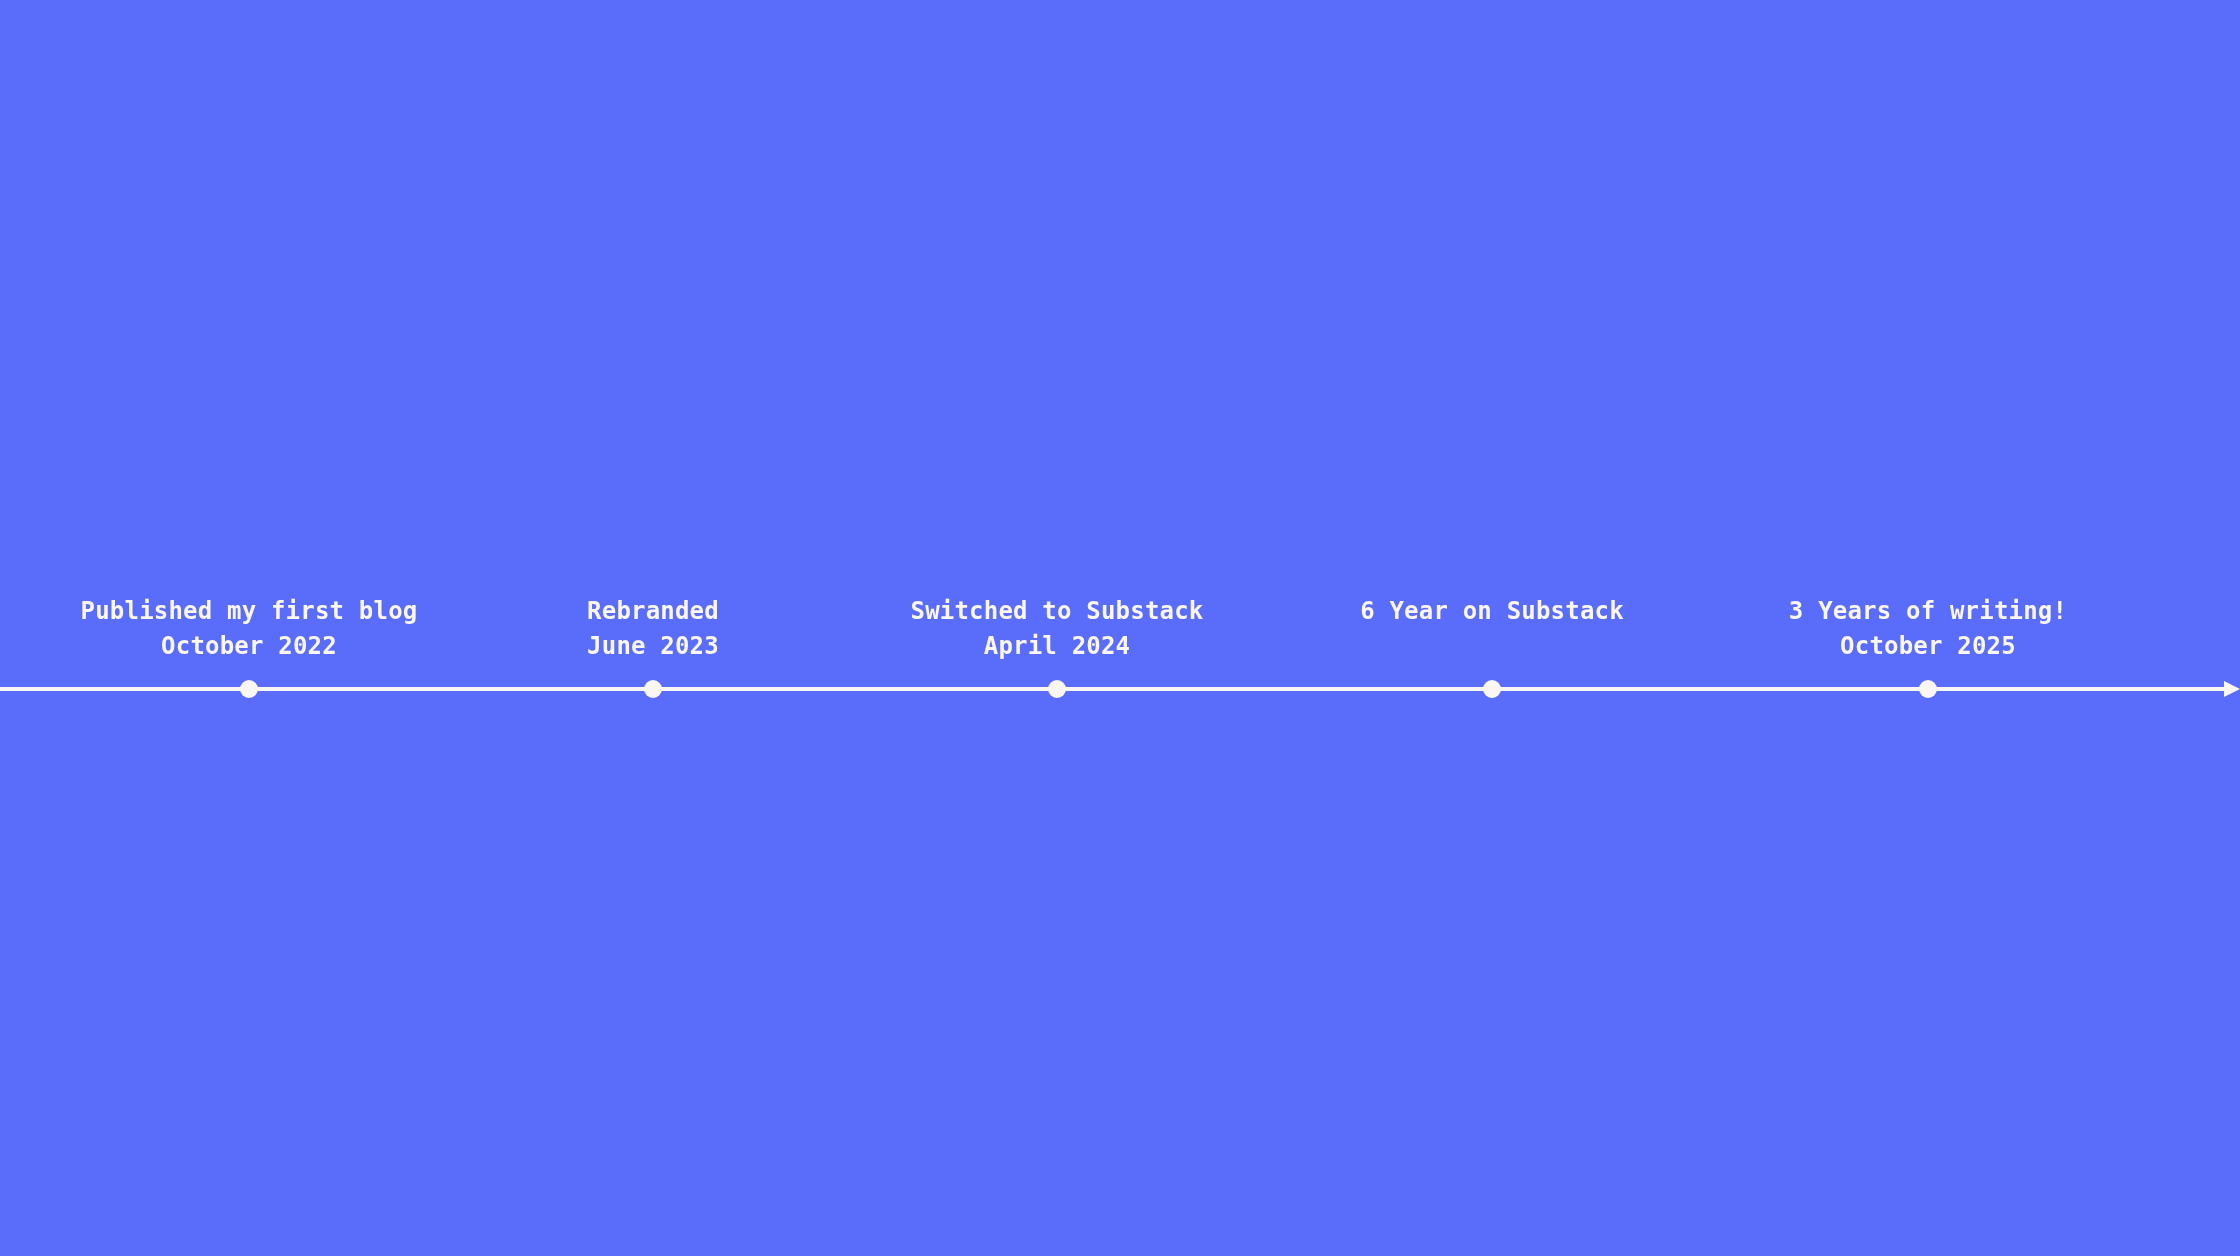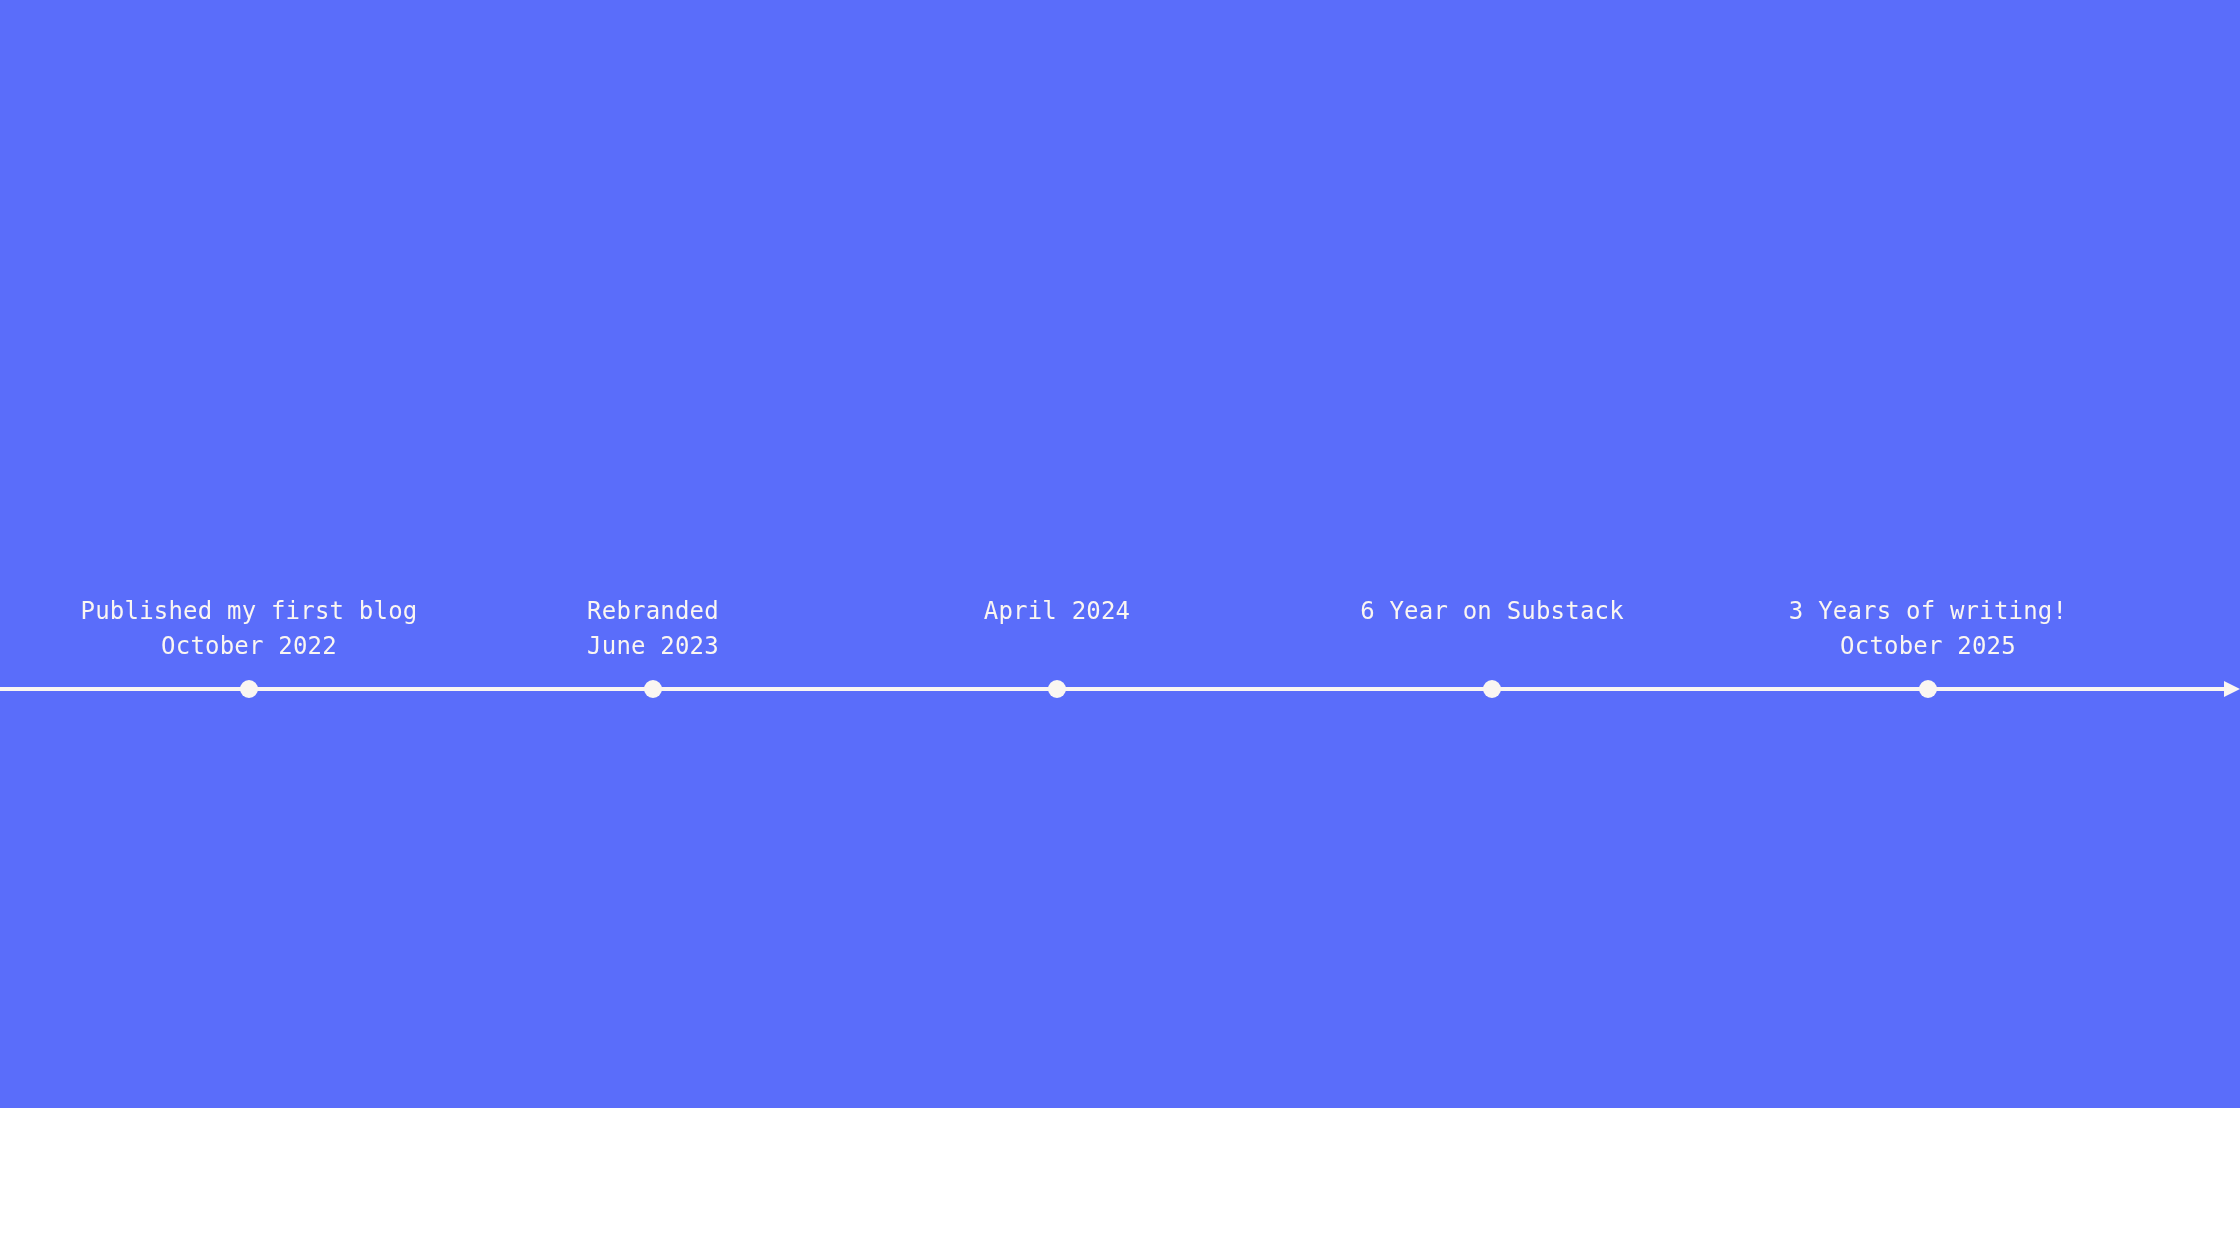--- a/index.html
+++ b/index.html
@@ -10,22 +10,23 @@
   body {
     width: 2240px;
     height: 1260px;
     overflow: hidden;
     font-family: "DejaVu Sans Mono", "Liberation Mono", monospace;
   }
 
   #timeline-canvas {
     position: relative;
     width: 2240px;
-    height: 1108px;
+    height: 1256px;
     background: #5a6dfa;
+    font-weight: bold;
   }
 
   
   .timeline-axis {
     position: absolute;
     left: 0;
     top: 687px;
     width: 2240px;
     height: 4px;
   }
@@ -101,20 +102,21 @@
       </div>
       <div class="timeline-event" style="left: 653px;">
         <div class="event-label">
           <span class="event-title">Rebranded</span>
           <span class="event-date">June 2023</span>
         </div>
         <div class="event-dot"></div>
       </div>
       <div class="timeline-event" style="left: 1057px;">
         <div class="event-label">
+          <span class="event-title">Switched to Substack</span>
           <span class="event-date">April 2024</span>
         </div>
         <div class="event-dot"></div>
       </div>
       <div class="timeline-event" style="left: 1492px;">
         <div class="event-label">
           <span class="event-title">6 Year on Substack</span>
         </div>
         <div class="event-dot"></div>
       </div>

